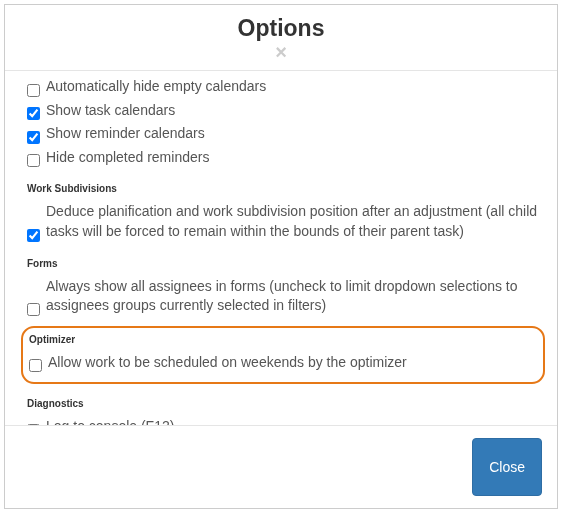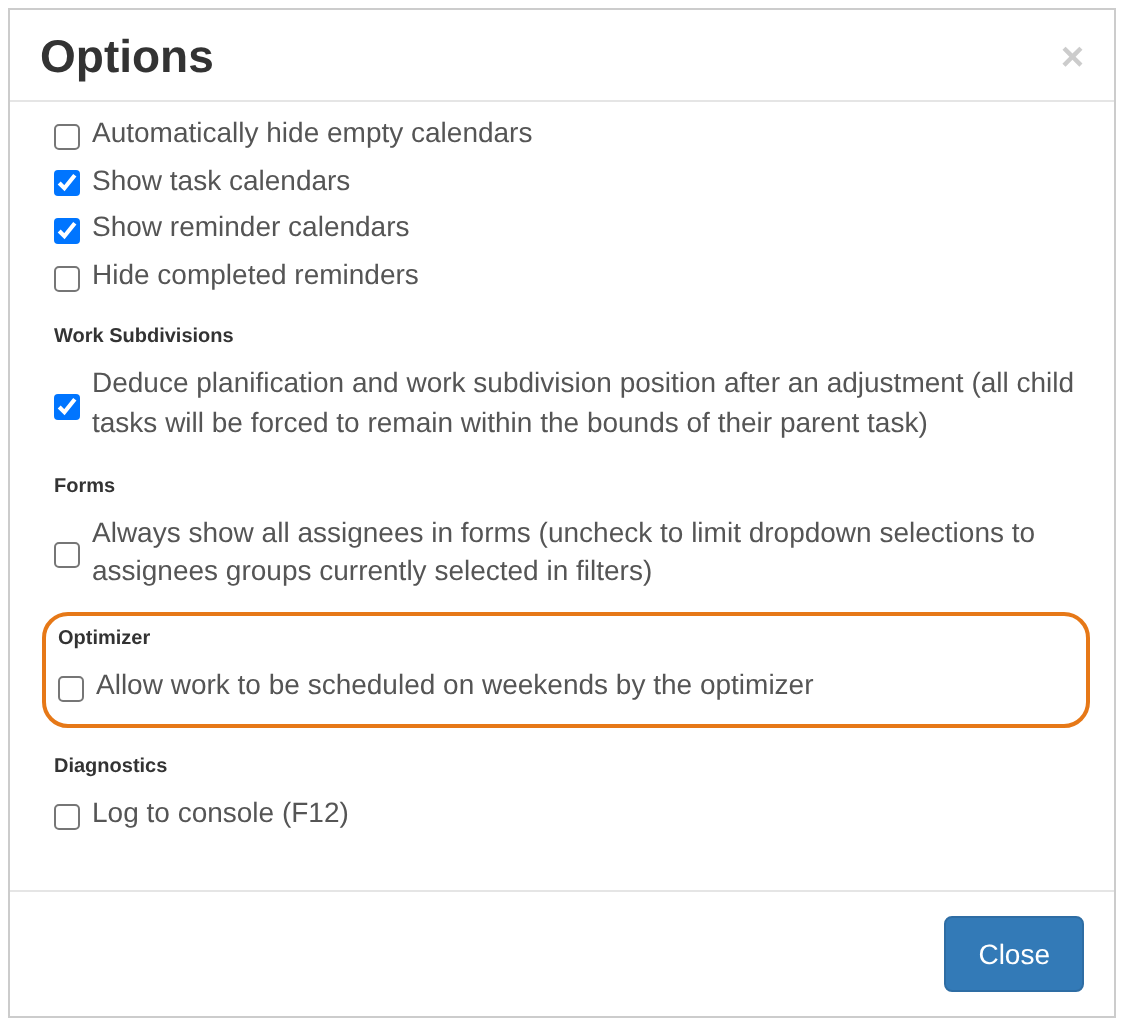--- a/index.html
+++ b/index.html
@@ -18,20 +18,21 @@
     display: flex;
     flex-direction: column;
     position: relative;
   }
   .modal-header {
     padding: 10px 15px 8px 15px;
     border-bottom: 1px solid #e5e5e5;
     display: flex;
     align-items: center;
     justify-content: space-between;
+    flex-direction: column;
   }
   .modal-title {
     font-size: 23px;
     font-weight: bold;
     color: #333;
     margin: 0;
   }
   .close-x {
     font-size: 20px;
     color: #ccc;
@@ -62,21 +63,21 @@
     background: #f1f1f1 no-repeat center;
   }
   .section-heading {
     font-weight: bold;
     color: #333;
     margin: 14px 0 6px 0;
     font-size: 10px;
   }
   .opt-row {
     display: flex;
-    align-items: center;
+    align-items: flex-end;
     gap: 6px;
     padding: 2px 0;
     line-height: 1.4;
   }
   .opt-row input[type=checkbox] {
     margin: 3px 0 0 0;
     flex-shrink: 0;
     width: 13px;
     height: 13px;
   }
@@ -94,21 +95,21 @@
   .modal-footer {
     border-top: 1px solid #e5e5e5;
     padding: 12px 15px;
     text-align: right;
     background: #fff;
   }
   .btn-primary {
     background: #337ab7;
     border: 1px solid #2e6da4;
     color: #fff;
-    padding: 10px 16px;
+    padding: 20px 16px;
     border-radius: 4px;
     font-size: 14px;
     cursor: pointer;
   }
 </style>
 </head>
 <body>
 
 <div class="modal">
 

